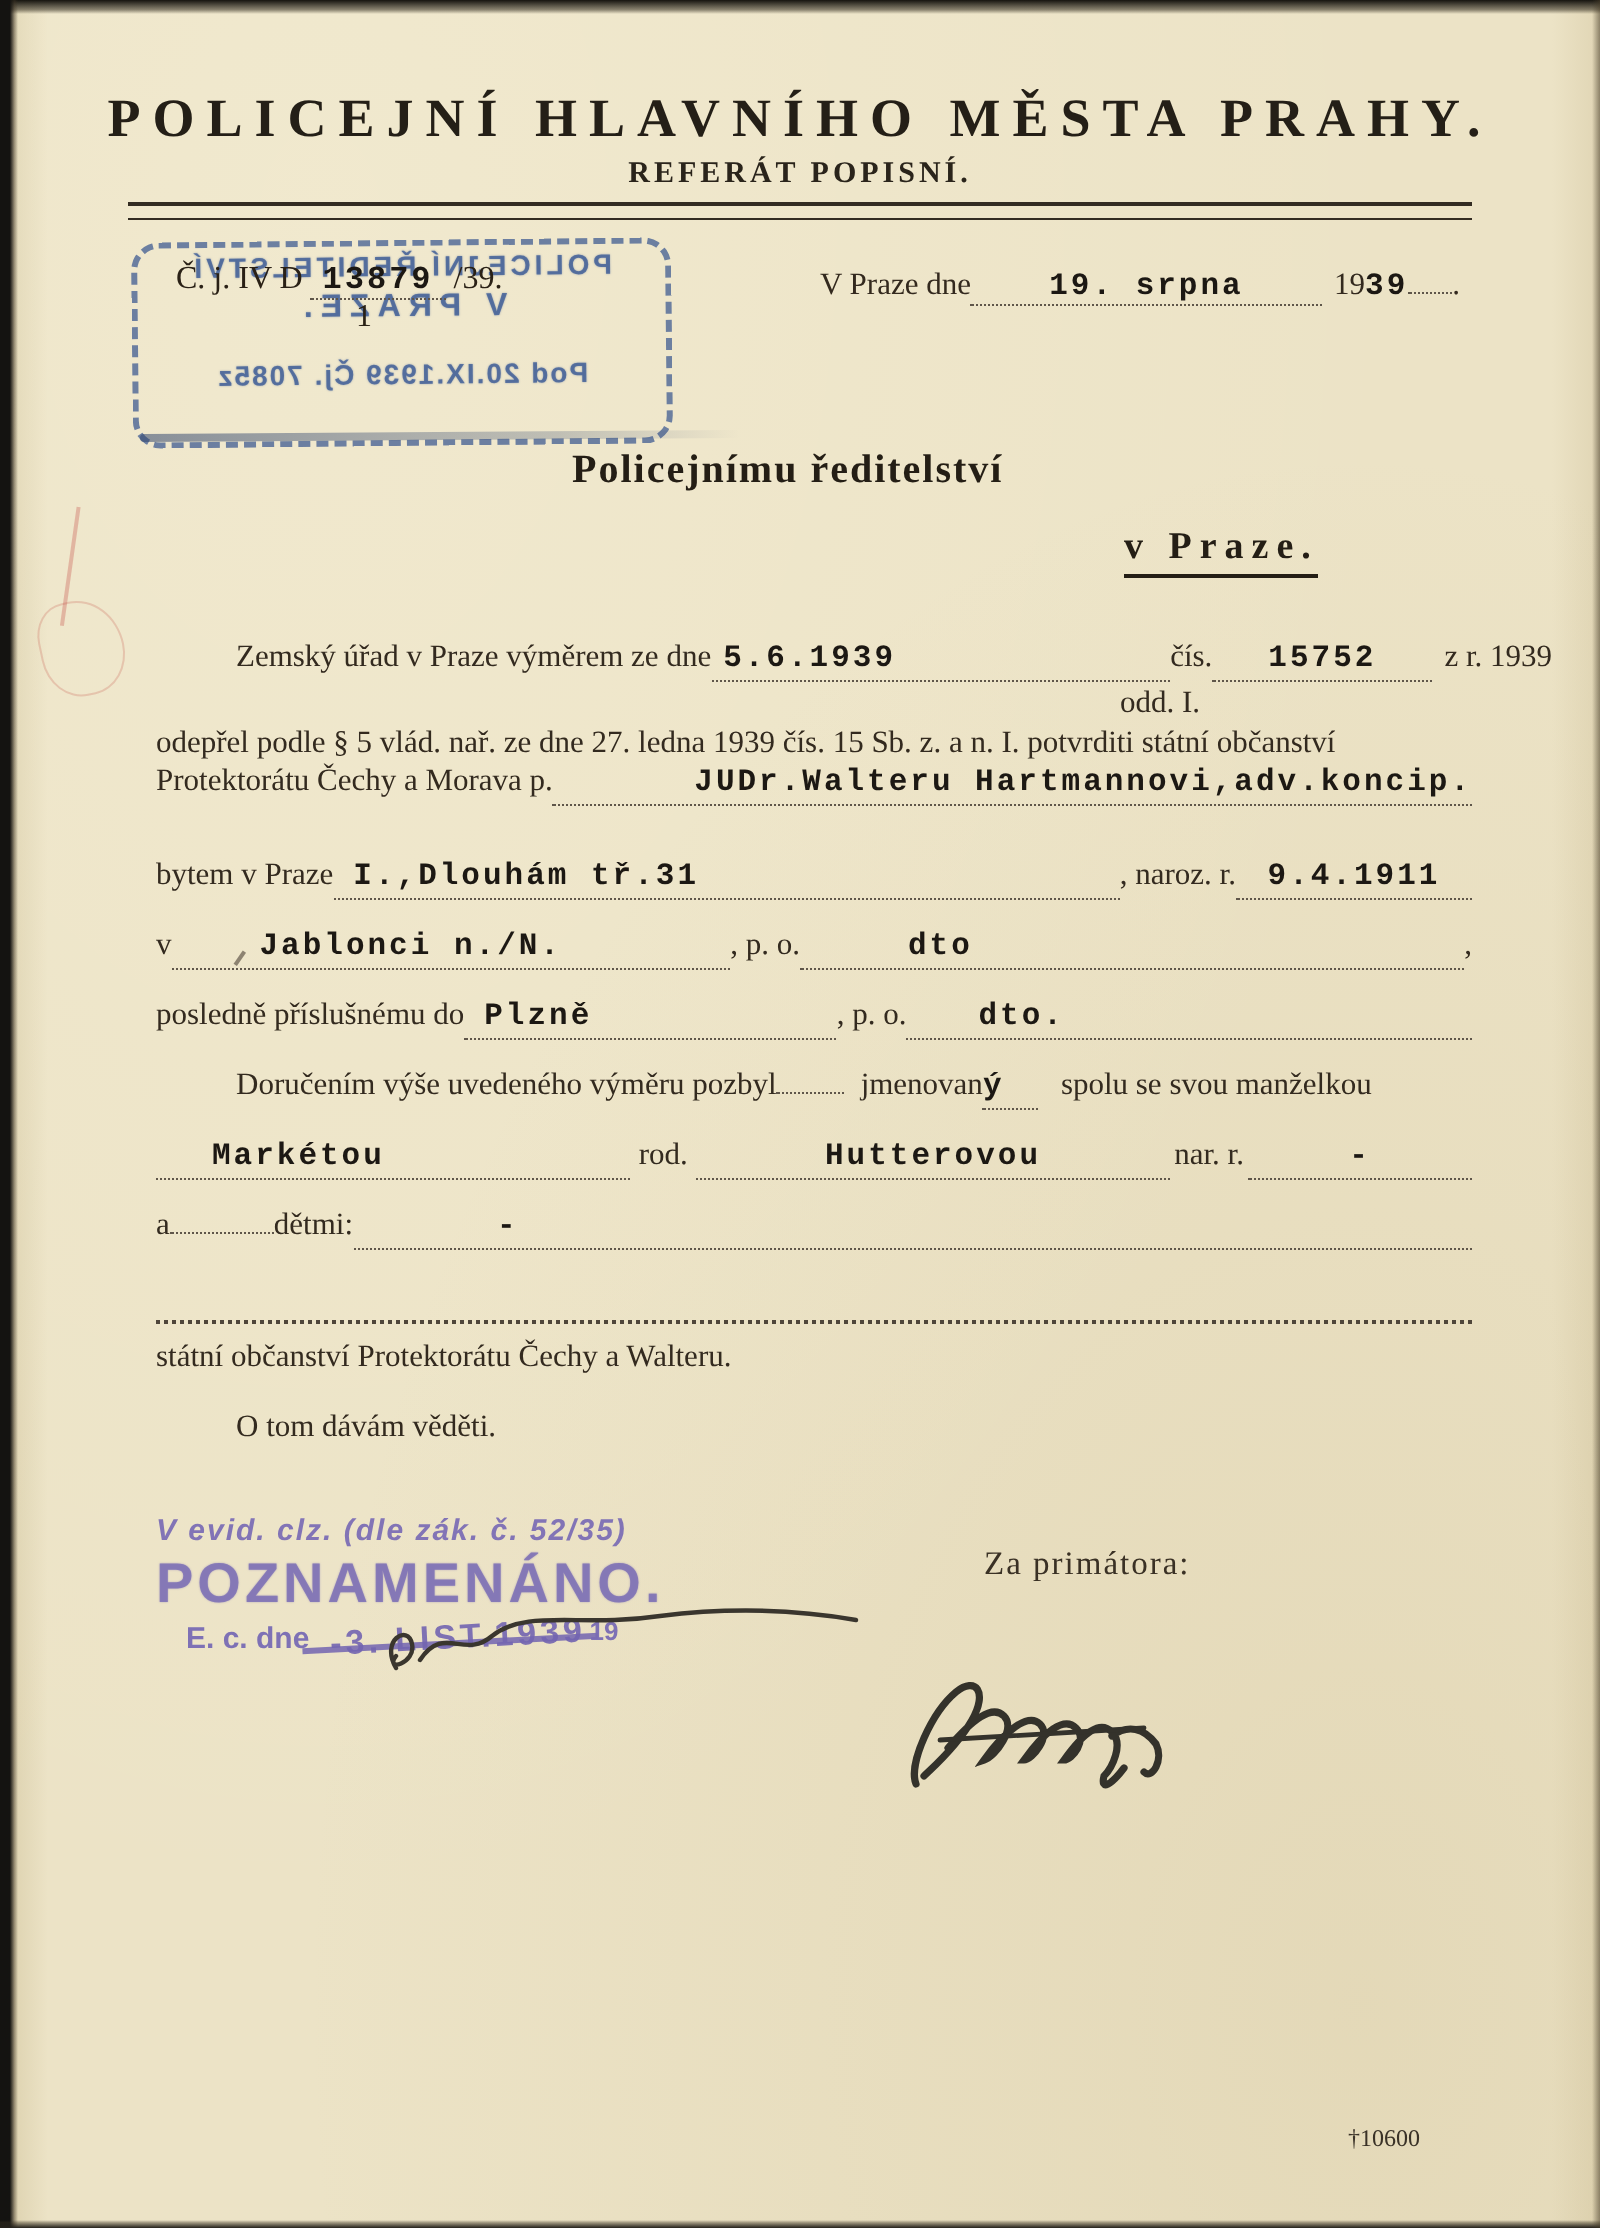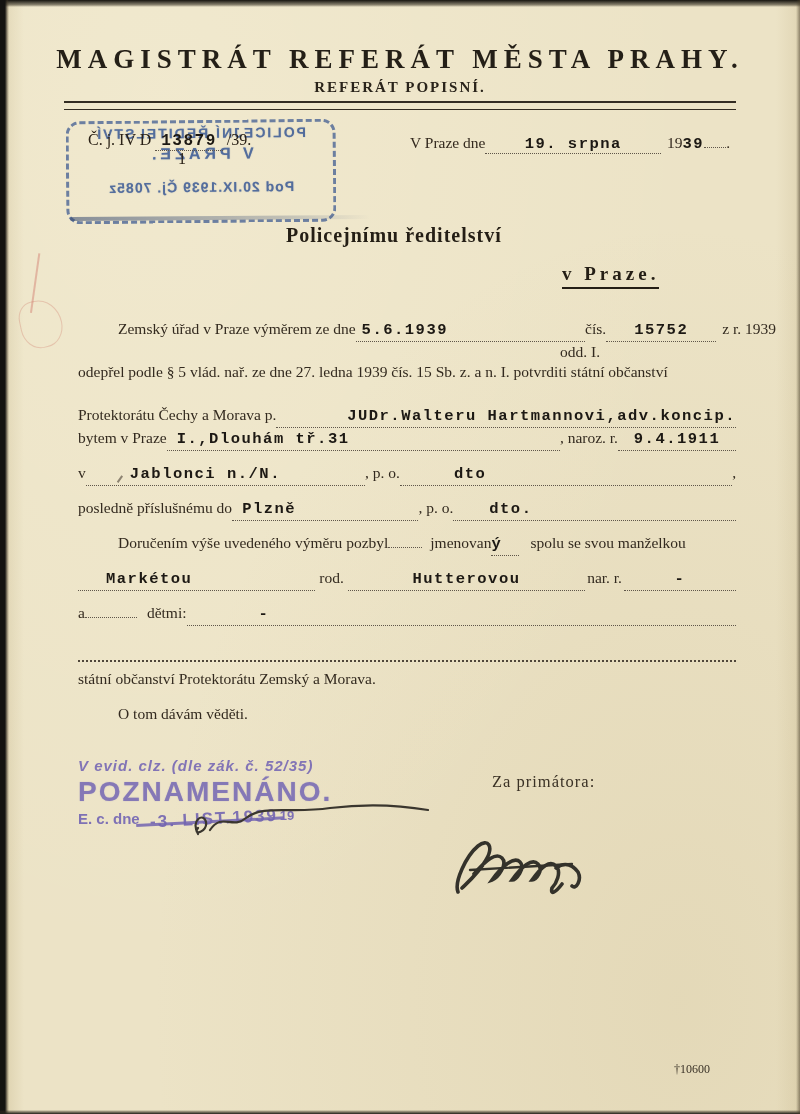--- a/index.html
+++ b/index.html
@@ -43,21 +43,21 @@
   .addr1{position:absolute;left:286px;top:224px;font-size:20px;font-weight:700;letter-spacing:1px;color:#241e15;}
   .addr2{position:absolute;left:562px;top:263px;font-size:19px;font-weight:700;letter-spacing:4px;color:#241e15;border-bottom:2px solid #241e15;padding-bottom:2px;}
 
   .bline{position:absolute;left:78px;width:658px;display:flex;align-items:baseline;font-size:15.5px;line-height:21px;color:#332a1f;}
   .indent{padding-left:40px;}
   .dotrule{position:absolute;left:78px;width:658px;border-bottom:2px dotted #4f463a;height:0;}
 
   .ev-stamp{position:absolute;left:78px;top:757px;font-family:"Liberation Sans",sans-serif;color:#7e71b5;}
   .ev1{font-size:15px;font-weight:700;letter-spacing:1px;color:rgba(120,106,180,.92);font-style:italic;}
   .ev2{font-size:28px;font-weight:700;letter-spacing:2px;margin-top:2px;color:rgba(126,113,181,.85);text-shadow:0 0 1px rgba(126,113,181,.6);}
-  .ev3{display:flex;align-items:baseline;font-size:15px;font-weight:700;margin-top:1px;color:rgba(120,106,180,.95);}
+  .ev3{display:flex;align-items:baseline;font-size:15px;font-weight:700;margin-top:1px;color:rgba(120,106,180,.95);margin-left:15px;}
   .ev-date{position:relative;display:inline-block;margin-left:10px;font-size:17px;letter-spacing:2px;transform:rotate(-3deg);color:rgba(114,100,176,.9);}
   .ev-date::after{content:"";position:absolute;left:-14px;right:-6px;top:55%;height:2.5px;background:rgba(114,100,176,.85);}
   .ev-year{margin-left:2px;font-size:13px;position:relative;top:-4px;}
   .flourish{position:absolute;left:180px;top:800px;}
 
   .za-prim{position:absolute;left:492px;top:772px;font-size:16.5px;letter-spacing:1px;color:#3a3125;text-align:center;}
   .signature{position:absolute;left:452px;top:822px;}
 
   .print-code{position:absolute;left:674px;top:1062px;font-size:12px;color:#3a3227;}
 
@@ -68,21 +68,21 @@
 </style>
 </head>
 <body>
 
 <div class="page">
   <div class="edge-top"></div>
   <div class="edge-left"></div>
   <div class="edge-bottom"></div>
   <div class="edge-right"></div>
 
-  <div class="title">MAGISTRÁT REFERÁT MĚSTA PRAHY.</div>
+  <div class="title">POLICEJNÍ HLAVNÍHO MĚSTA PRAHY.</div>
   <div class="subtitle">REFERÁT POPISNÍ.</div>
   <div class="rule"></div>
 
   <div class="rcpt-stamp">
     <div class="l rcpt-l1">POLICEJNÍ ŘEDITELSTVÍ</div>
     <div class="l rcpt-l2">V PRAZE.</div>
     <div class="l rcpt-l3">Pod 20.IX.1939 Čj. 7085z</div>
   </div>
   <div class="rcpt-smudge"></div>
 
@@ -111,21 +111,21 @@
     <span class="pr">čís.</span>
     <span class="fill ty" style="width:110px">15752</span>
     <span class="pr" style="margin-left:6px">z r. 1939</span>
   </div>
   <div class="bline" style="top:341px;left:560px;width:80px">
     <span class="pr">odd. I.</span>
   </div>
   <div class="bline" style="top:361px">
     <span class="pr" style="white-space:normal">odepřel podle § 5 vlád. nař. ze dne 27. ledna 1939 čís. 15 Sb. z. a n. I. potvrditi státní občanství</span>
   </div>
-  <div class="bline" style="top:404px">
+  <div class="bline" style="top:380px">
     <span class="pr">Protektorátu Čechy a Morava p.</span>
     <span class="fill grow ty" style="text-align:right;padding-left:8px">JUDr.Walteru Hartmannovi,adv.koncip.</span>
   </div>
   <div class="bline" style="top:427px">
     <span class="pr">bytem v Praze</span>
     <span class="fill grow ty" style="text-align:left;padding-left:10px">I.,Dlouhám tř.31</span>
     <span class="pr">, naroz. r.</span>
     <span class="fill ty" style="width:118px">9.4.1911</span>
   </div>
   <div class="bline" style="top:462px">
@@ -151,26 +151,26 @@
   <div class="bline" style="top:567px">
     <span class="fill ty" style="flex:1.5;text-align:left;padding-left:28px">Markétou</span>
     <span class="pr" style="margin:0 4px">rod.</span>
     <span class="fill ty" style="flex:1.7;text-align:center">Hutterovou</span>
     <span class="pr" style="margin:0 2px">nar. r.</span>
     <span class="fill ty" style="width:112px">-</span>
   </div>
   <div class="bline" style="top:602px">
     <span class="pr">a</span>
     <span class="fill" style="width:52px"></span>
-    <span class="pr" style="margin-left:10px">dětmi:</span>
+    <span class="pr" style="">dětmi:</span>
     <span class="fill ty grow" style="text-align:left;padding-left:72px">-</span>
   </div>
   <div class="dotrule" style="top:660px"></div>
   <div class="bline" style="top:668px">
-    <span class="pr">státní občanství Protektorátu Zemský a Morava.</span>
+    <span class="pr">státní občanství Protektorátu Čechy a Walteru.</span>
   </div>
   <div class="bline indent" style="top:703px">
     <span class="pr">O tom dávám věděti.</span>
   </div>
 
   <div class="ev-stamp">
     <div class="ev1">V evid. clz. (dle zák. č. 52/35)</div>
     <div class="ev2">POZNAMENÁNO.</div>
     <div class="ev3">
       <span>E. c. dne</span>

